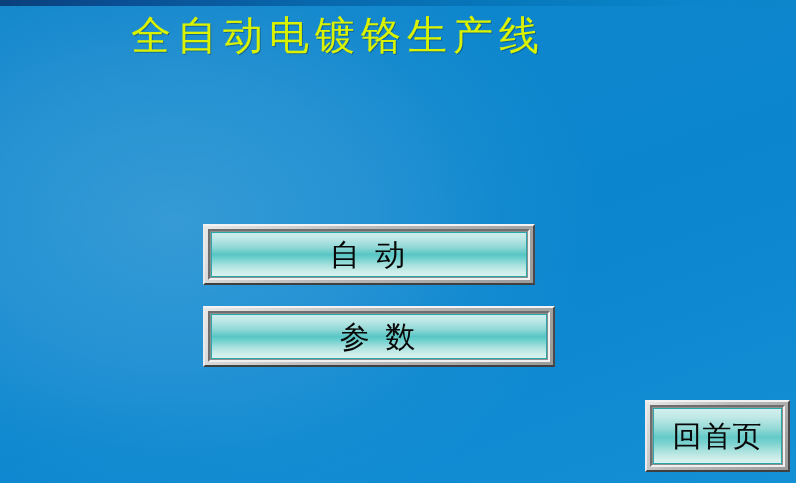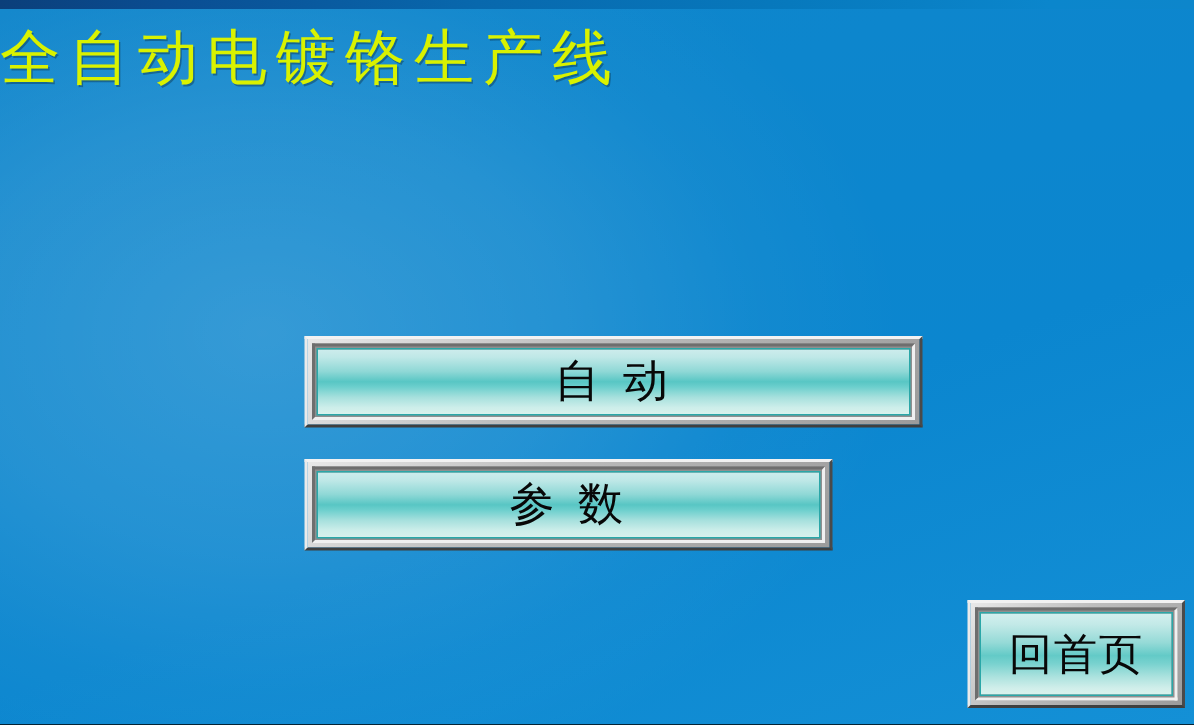--- a/index.html
+++ b/index.html
@@ -38,23 +38,23 @@
         #0b3f7a 0%, #0a4d92 14%, #0868ad 40%,
         #0779bd 66%, #0b86cc 88%, #0d86cb 100%);
   }
 
   
   #title {
     position: absolute;
     left: 0;
     top: 14px;
     width: 676px;
-    text-align: left;
+    text-align: center;
     color: #d9f200;
-    font-family: Liberation Sans, sans-serif;
+    font-family: Liberation Mono, monospace;
     font-size: 40px;
     font-weight: 400;
     letter-spacing: 6px;
     line-height: 50px;
     text-shadow: 1px 1px 0 rgba(0,0,0,0.28);
     white-space: nowrap;
     user-select: none;
   }
 
   
@@ -105,21 +105,21 @@
     font-family: "DejaVu Serif", "Liberation Serif", serif;
     font-size: 30px;
     font-weight: 400;
     letter-spacing: 3px;
     line-height: 1;
     white-space: nowrap;
     user-select: none;
   }
 
   #btn-manual   { left: 203px; top: 142px; width: 352px; height: 61px; }
-  #btn-auto     { left: 203px; top: 224px; width: 412px; height: 61px; }
+  #btn-auto     { left: 203px; top: 224px; width: 332px; height: 61px; }
   #btn-param    { left: 203px; top: 306px; width: 352px; height: 61px; }
 
   
   #btn-home {
     left: 645px;
     top: 400px;
     width: 145px;
     height: 72px;
   }
   #btn-home .label {

